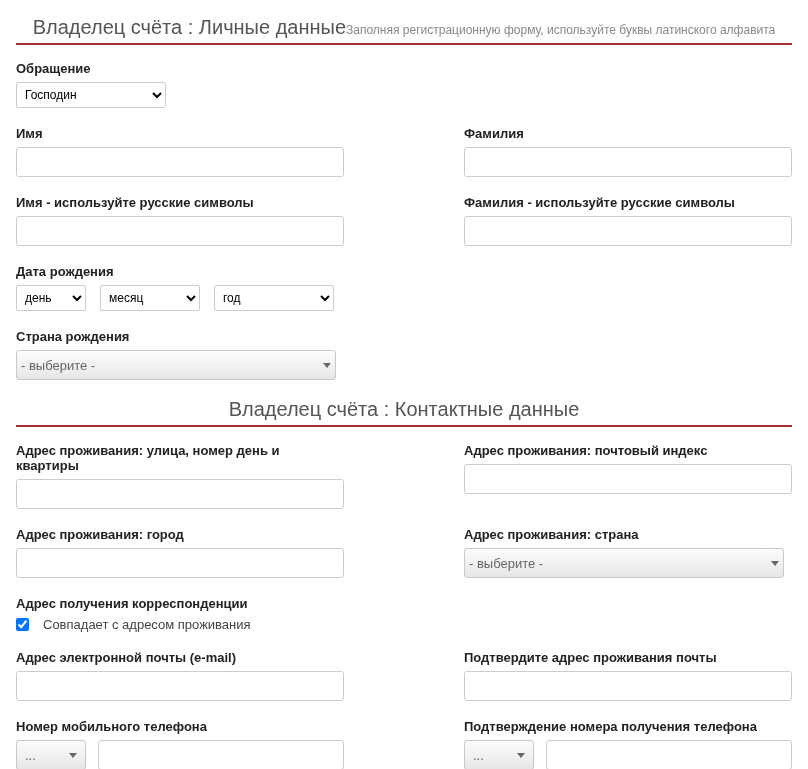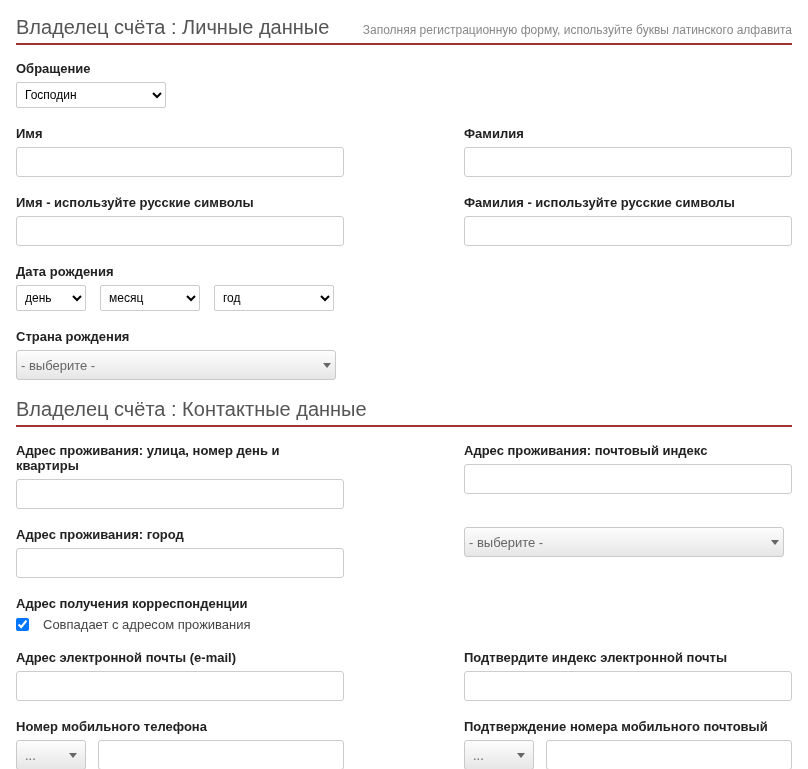--- a/index.html
+++ b/index.html
@@ -7,21 +7,21 @@
       font-family: Arial, Helvetica, sans-serif;
       background: #fff;
       color: #333;
       padding: 10px 16px;
       font-size: 13px;
       width: 808px;
     }
     .section-header {
       display: flex;
       align-items: baseline;
-      justify-content: space-between;
+      justify-content: center;
       border-bottom: 2px solid #a23333;
       padding-bottom: 4px;
       margin-top: 6px;
       margin-bottom: 16px;
     }
     .section-title {
       font-size: 20px;
       font-weight: 400;
       color: #555;
     }
@@ -194,20 +194,21 @@
     <input type="text" class="w-320" style="">
   </div>
 </div>
 
 <div class="row">
   <div class="col w-320">
     <label class="field-label">Адрес проживания: город</label>
     <input type="text" class="w-320" style="">
   </div>
   <div class="col w-320">
+    <label class="field-label">Адрес проживания: страна</label>
     <div class="select-fancy w-320">
       <span>- выберите -</span>
       <span class="arrow"></span>
     </div>
   </div>
 </div>
 
 <div>
   <label class="field-label">Адрес получения корреспонденции</label>
   <div class="checkbox-row">
@@ -215,38 +216,38 @@
     <span>Совпадает с адресом проживания</span>
   </div>
 </div>
 
 <div class="row">
   <div class="col w-320">
     <label class="field-label">Адрес электронной почты (e-mail)</label>
     <input type="text" class="w-320" style="">
   </div>
   <div class="col w-320">
-    <label class="field-label">Подтвердите индекс электронной почты</label>
+    <label class="field-label">Подтвердите адрес проживания почты</label>
     <input type="text" class="w-320" style="">
   </div>
 </div>
 
 <div class="row" style="margin-bottom:6px;">
   <div class="col w-320">
     <label class="field-label">Номер мобильного телефона</label>
     <div class="phone-group">
       <div class="phone-prefix">
         <span>...</span>
         <span class="arrow"></span>
       </div>
       <input type="text" style="flex: 1 1 0%;">
     </div>
   </div>
   <div class="col w-320">
-    <label class="field-label">Подтверждение номера мобильного почтовый</label>
+    <label class="field-label">Подтверждение номера получения телефона</label>
     <div class="phone-group">
       <div class="phone-prefix">
         <span>...</span>
         <span class="arrow"></span>
       </div>
       <input type="text" style="flex: 1 1 0%;">
     </div>
   </div>
 </div>
 

